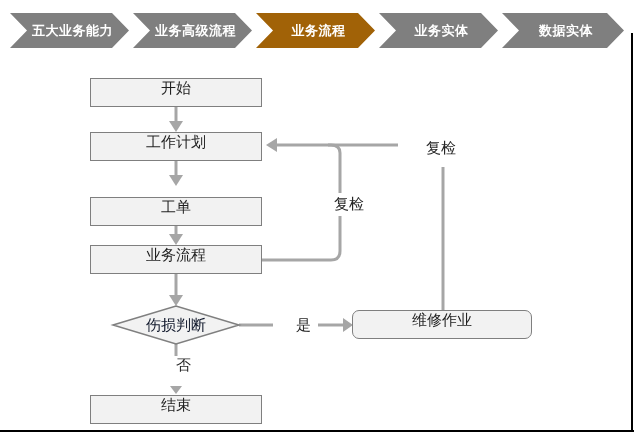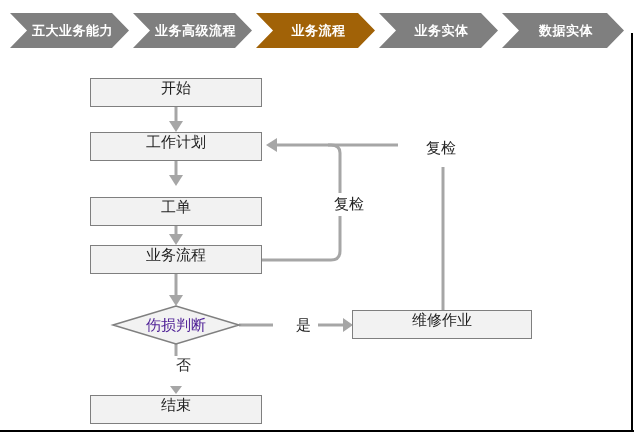--- a/index.html
+++ b/index.html
@@ -33,25 +33,25 @@
     position:absolute; box-sizing:border-box; width:172px; height:29px;
     background:#f2f2f2; border:1.5px solid #7f7f7f;
     display:flex; align-items:flex-start; justify-content:center;
     font-size:15px; color:#1f1f1f;
   }
   .node-start   { left:90px;  top:78px;  }
   .node-plan    { left:90px;  top:132px; }
   .node-order   { left:90px;  top:197px; }
   .node-inspect { left:90px;  top:245px; }
   .node-end     { left:90px;  top:395px; }
-  .node-repair  { left:352px; top:310px; width:180px; }
+  .node-repair  { left:352px; top:310px; width:180px;border-radius:7px; }
 
   .diamond-label {
     position:absolute; left:111px; top:316px; width:130px; text-align:center;
-    font-size:15px; color:#4c1d95; white-space:nowrap;
+    font-size:15px; color:#0f172a; white-space:nowrap;
   }
   .edge-label {
     position:absolute; font-size:15px; color:#262626; text-align:right; white-space:nowrap;
   }
   .lbl-recheck-left  { left:316px; top:193px; width:48px; background:#ffffff; padding:2px 0; }
   .lbl-recheck-right { left:408px; top:139px; width:48px; }
   .lbl-yes { left:281px; top:316px; width:30px; }
   .lbl-no  { left:161px; top:356px; width:30px; }
 </style>
 </head>

